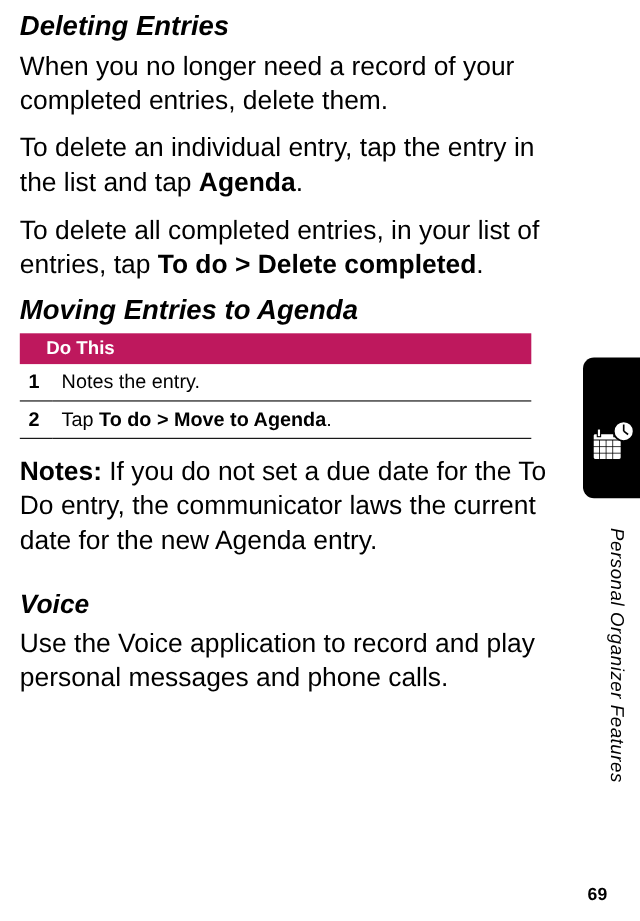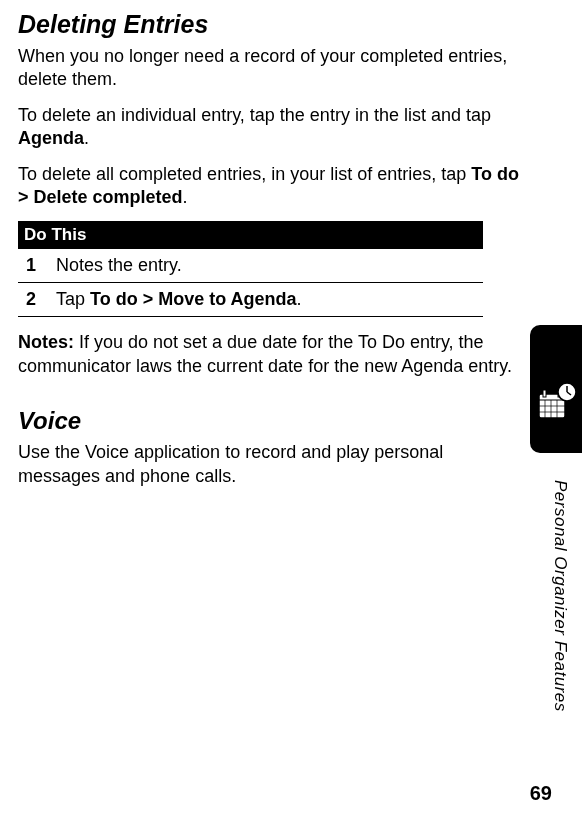--- a/index.html
+++ b/index.html
@@ -26,38 +26,38 @@
       margin-bottom: 6px;
     }
     h1 {
       font-style: italic;
       font-weight: bold;
       font-size: 24px;
       margin-top: 29px;
       margin-bottom: 6px;
     }
     p {
-      font-size: 18px;
+      font-size: 24px;
       line-height: 1.3;
       margin-bottom: 12px;
     }
     .bold {
       font-weight: bold;
     }
     .steps-table {
       width: 465px;
       border-collapse: collapse;
       margin-top: 4px;
       margin-bottom: 14px;
     }
     .steps-header {
-      background: #000000;
+      background: #be185d;
       color: #fff;
       font-weight: bold;
-      padding: 4px 6px;
+      padding: 4px 24px;
       font-size: 17px;
       text-align: left;
     }
     .step-row td {
       border-bottom: 1px solid #000;
       padding: 6px 8px;
       font-size: 18px;
       vertical-align: top;
     }
     .step-num {
@@ -86,38 +86,39 @@
       top: 480px;
       font-style: italic;
       font-size: 17px;
       writing-mode: vertical-rl;
       text-orientation: mixed;
       letter-spacing: 0.5px;
     }
     .page-number {
       position: absolute;
       right: 30px;
-      bottom: 32px;
+      bottom: 14px;
       font-weight: bold;
-      font-size: 20px;
+      font-size: 16px;
     }
   </style>
 </head>
 <body>
 
 <div class="content-area">
   <h2>Deleting Entries</h2>
   <p>When you no longer need a record of your completed entries, delete them.</p>
   <p>
     <span>To delete an individual entry, tap the entry in the list and tap </span><span class="bold">Agenda</span><span>.</span>
   </p>
   <p>
     <span>To delete all completed entries, in your list of entries, tap </span><span class="bold">To do &gt; Delete completed</span><span>.</span>
   </p>
 
+  <h2>Moving Entries to Agenda</h2>
 
   <table class="steps-table">
     <tbody>
         <tr>
       <th class="steps-header" colspan="2">Do This</th>
     </tr>
     <tr class="step-row">
       <td class="step-num">1</td>
       <td>Notes the entry.</td>
     </tr>

